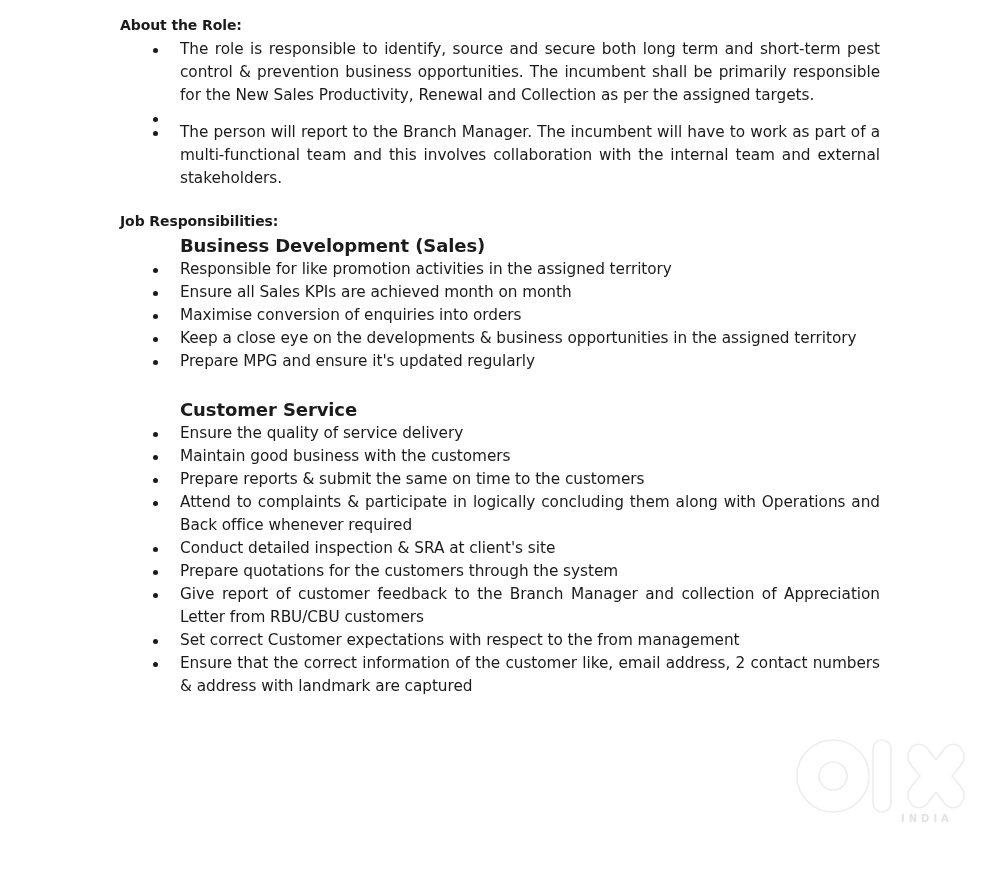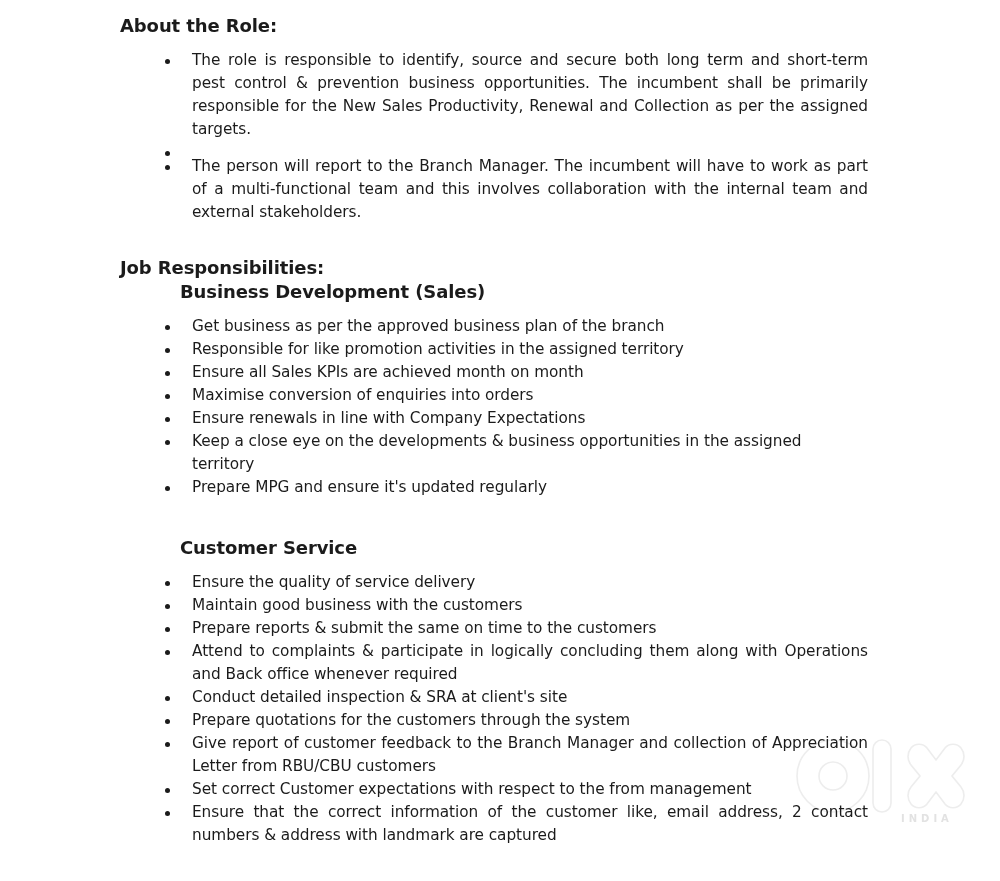--- a/index.html
+++ b/index.html
@@ -43,37 +43,37 @@
     letter-spacing: 4px;
     color: #e2e2e2;
     font-weight: 700;
   }
 
   
   .content { position: relative; z-index: 2; }
 
   .section-head {
     font-weight: bold;
-    font-size: 18px;
+    font-size: 14px;
     line-height: 23px;
     margin: 0 0 1px 0;
     letter-spacing: -0.1px;
   }
   .sub-head {
     font-weight: bold;
     font-size: 18px;
     line-height: 23px;
     margin: 0 0 1px 0;
     padding-left: 60px;
     letter-spacing: -0.1px;
   }
 
   ul.bullets {
     list-style: none;
-    margin: 12px;
+    margin: 0;
     padding: 0;
   }
   ul.bullets > li {
     position: relative;
     padding-left: 60px;
     font-size: 15.3px;
     line-height: 23px;
     margin: 0;
     letter-spacing: -0.05px;
   }
@@ -123,25 +123,23 @@
       </li>
     </ul>
 
     <div class="spacer-md"></div>
 
     <h2 class="section-head">Job Responsibilities:</h2>
 
     <h3 class="sub-head">Business Development (Sales)</h3>
 
     <ul class="bullets">
-      <li><span>Get business as per the approved business plan of the branch</span></li>
       <li><span>Responsible for like promotion activities in the assigned territory</span></li>
       <li><span>Ensure all Sales KPIs are achieved month on month</span></li>
       <li><span>Maximise conversion of enquiries into orders</span></li>
-      <li><span>Ensure renewals in line with Company Expectations</span></li>
       <li><span>Keep a close eye on the developments &amp; business opportunities in the assigned territory</span></li>
       <li><span>Prepare MPG and ensure it's updated regularly</span></li>
     </ul>
 
     <div class="spacer-lg"></div>
 
     <h3 class="sub-head">Customer Service</h3>
 
     <ul class="bullets">
       <li><span>Ensure the quality of service delivery</span></li>

